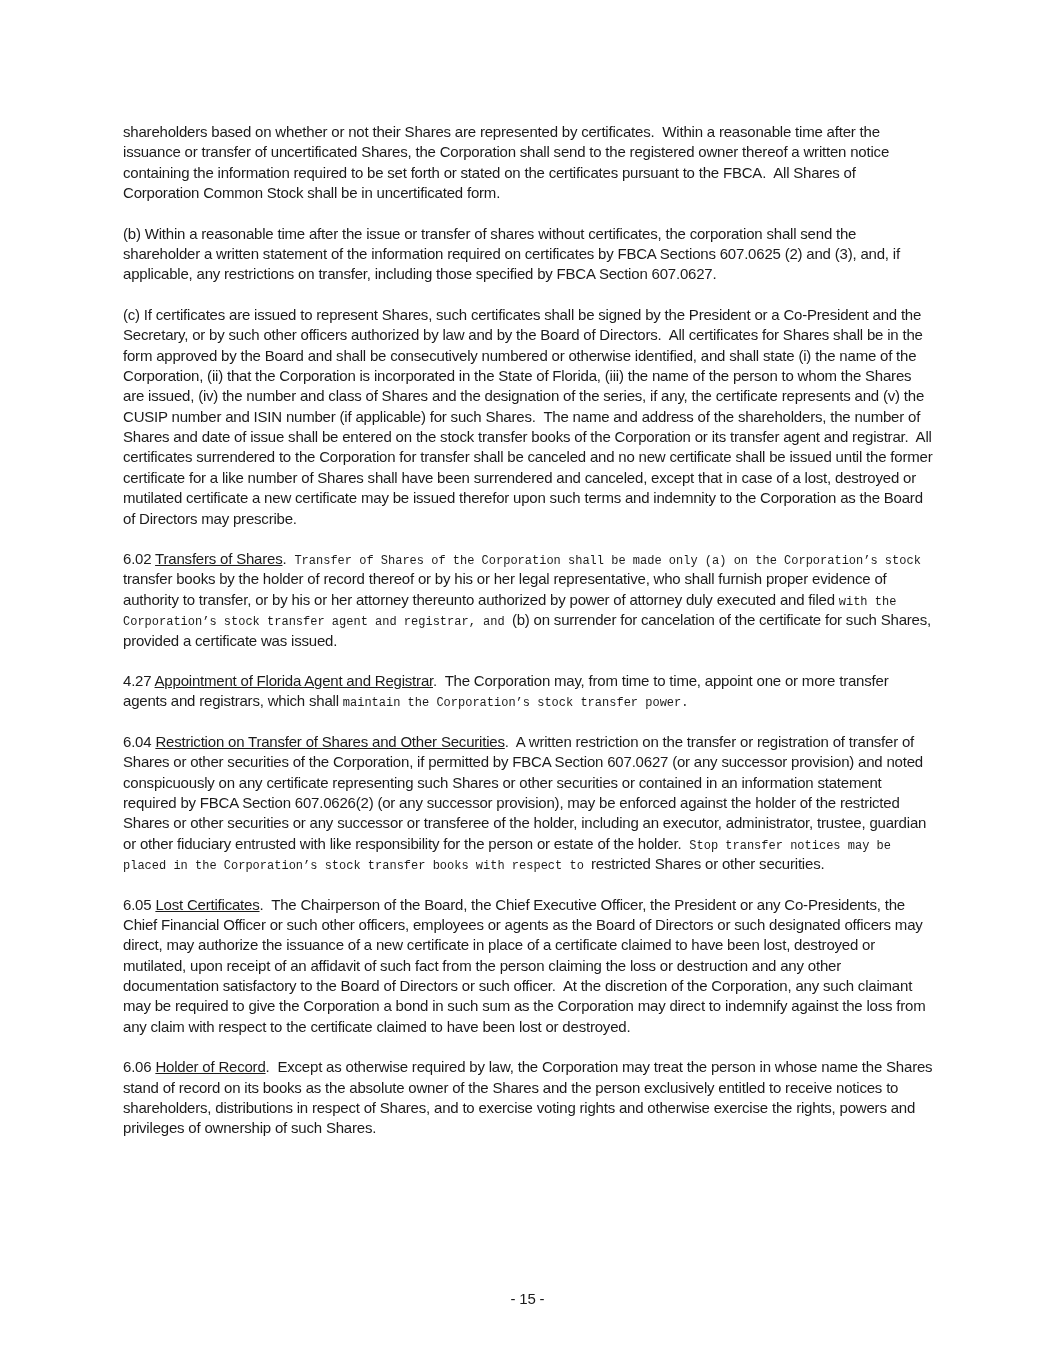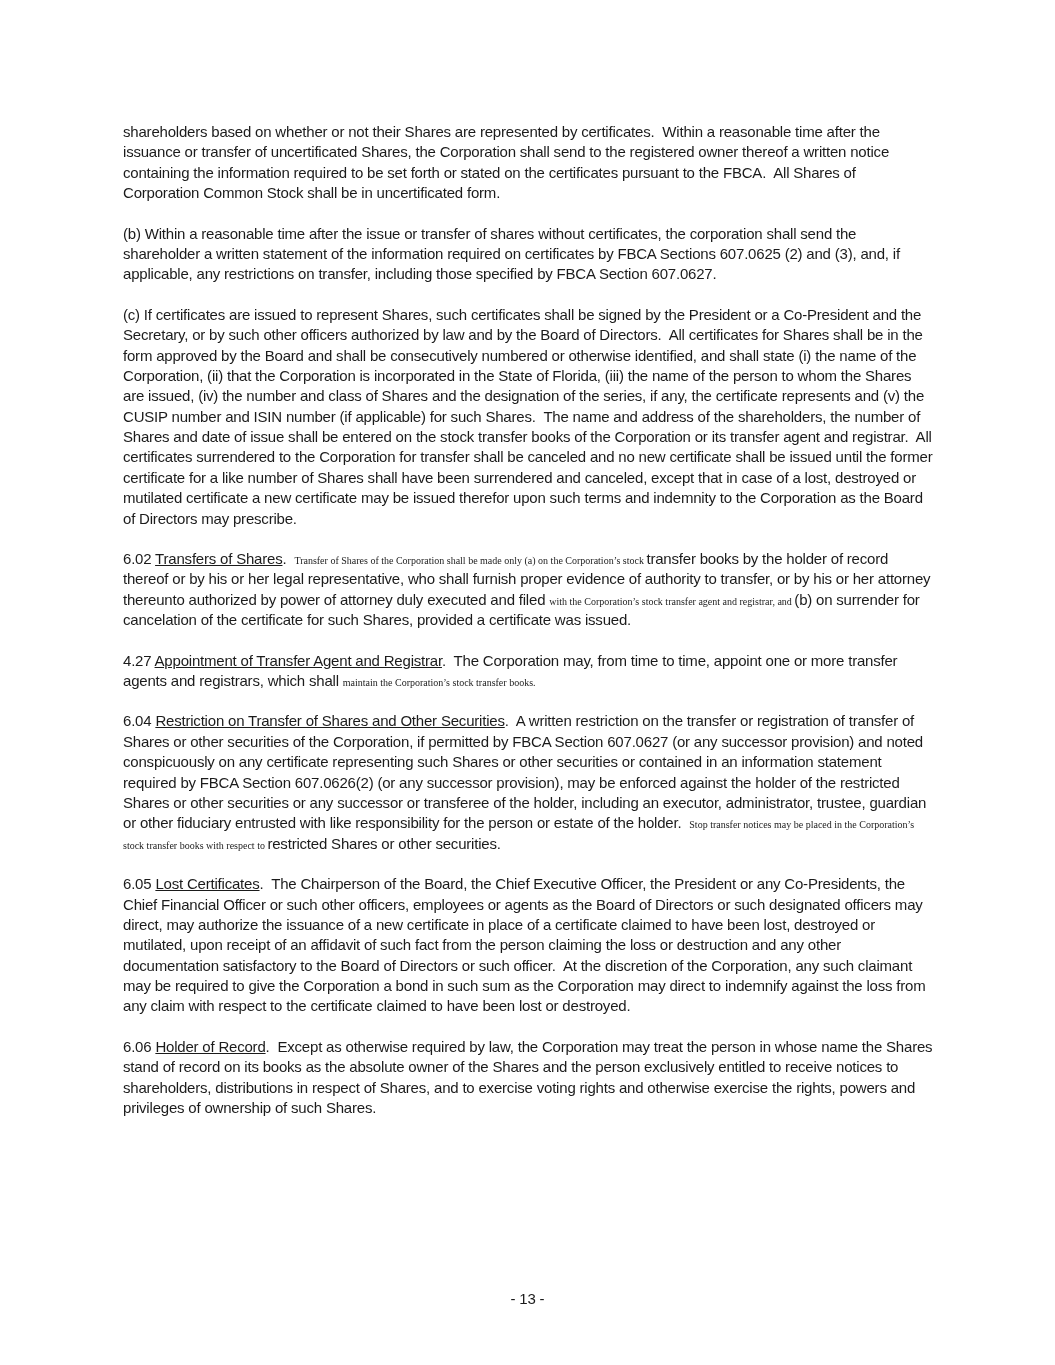--- a/index.html
+++ b/index.html
@@ -28,42 +28,42 @@
     line-height: 1.36;
     letter-spacing: -0.2px;
     white-space: pre-wrap;
     text-align: left;
   }
   .para .u {
     text-decoration: underline;
     text-align: center;
   }
   .para .serif {
-    font-family: Liberation Serif, serif;
+    font-family: Liberation Mono, monospace;
     letter-spacing: 0;
-    font-size: 10px;
+    font-size: 12px;
   }
   .footer {
     position: absolute;
     left: 0;
     right: 0;
     bottom: 58px;
     text-align: center;
     font-size: 15px;
     letter-spacing: -0.2px;
   }
 </style>
 </head>
 <body>
 
 <div class="page">
   <div class="content">
     <p class="para">shareholders based on whether or not their Shares are represented by certificates.  Within a reasonable time after the issuance or transfer of uncertificated Shares, the Corporation shall send to the registered owner thereof a written notice containing the information required to be set forth or stated on the certificates pursuant to the FBCA.  All Shares of Corporation Common Stock shall be in uncertificated form.</p>
     <p class="para">(b) Within a reasonable time after the issue or transfer of shares without certificates, the corporation shall send the shareholder a written statement of the information required on certificates by FBCA Sections 607.0625 (2) and (3), and, if applicable, any restrictions on transfer, including those specified by FBCA Section 607.0627.</p>
     <p class="para">(c) If certificates are issued to represent Shares, such certificates shall be signed by the President or a Co-President and the Secretary, or by such other officers authorized by law and by the Board of Directors.  All certificates for Shares shall be in the form approved by the Board and shall be consecutively numbered or otherwise identified, and shall state (i) the name of the Corporation, (ii) that the Corporation is incorporated in the State of Florida, (iii) the name of the person to whom the Shares are issued, (iv) the number and class of Shares and the designation of the series, if any, the certificate represents and (v) the CUSIP number and ISIN number (if applicable) for such Shares.  The name and address of the shareholders, the number of Shares and date of issue shall be entered on the stock transfer books of the Corporation or its transfer agent and registrar.  All certificates surrendered to the Corporation for transfer shall be canceled and no new certificate shall be issued until the former certificate for a like number of Shares shall have been surrendered and canceled, except that in case of a lost, destroyed or mutilated certificate a new certificate may be issued therefor upon such terms and indemnity to the Corporation as the Board of Directors may prescribe.</p>
     <p class="para"><span>6.02 </span><span class="u">Transfers of Shares</span><span>.  </span><span class="serif">Transfer of Shares of the Corporation shall be made only (a) on the Corporation’s stock </span><span>transfer books by the holder of record thereof or by his or her legal representative, who shall furnish proper evidence of authority to transfer, or by his or her attorney thereunto authorized by power of attorney duly executed and filed </span><span class="serif">with the Corporation’s stock transfer agent and registrar, and </span><span>(b) on surrender for cancelation of the certificate for such Shares, provided a certificate was issued.</span></p>
-    <p class="para"><span>4.27 </span><span class="u">Appointment of Transfer Agent and Registrar</span><span>.  The Corporation may, from time to time, appoint one or more transfer agents and registrars, which shall </span><span class="serif">maintain the Corporation’s stock transfer books.</span></p>
+    <p class="para"><span>4.27 </span><span class="u">Appointment of Florida Agent and Registrar</span><span>.  The Corporation may, from time to time, appoint one or more transfer agents and registrars, which shall </span><span class="serif">maintain the Corporation’s stock transfer power.</span></p>
     <p class="para"><span>6.04 </span><span class="u">Restriction on Transfer of Shares and Other Securities</span><span>.  A written restriction on the transfer or registration of transfer of Shares or other securities of the Corporation, if permitted by FBCA Section 607.0627 (or any successor provision) and noted conspicuously on any certificate representing such Shares or other securities or contained in an information statement required by FBCA Section 607.0626(2) (or any successor provision), may be enforced against the holder of the restricted Shares or other securities or any successor or transferee of the holder, including an executor, administrator, trustee, guardian or other fiduciary entrusted with like responsibility for the person or estate of the holder.  </span><span class="serif">Stop transfer notices may be placed in the Corporation’s stock transfer books with respect to </span><span>restricted Shares or other securities.</span></p>
     <p class="para"><span>6.05 </span><span class="u">Lost Certificates</span><span>.  The Chairperson of the Board, the Chief Executive Officer, the President or any Co-Presidents, the Chief Financial Officer or such other officers, employees or agents as the Board of Directors or such designated officers may direct, may authorize the issuance of a new certificate in place of a certificate claimed to have been lost, destroyed or mutilated, upon receipt of an affidavit of such fact from the person claiming the loss or destruction and any other documentation satisfactory to the Board of Directors or such officer.  At the discretion of the Corporation, any such claimant may be required to give the Corporation a bond in such sum as the Corporation may direct to indemnify against the loss from any claim with respect to the certificate claimed to have been lost or destroyed.</span></p>
     <p class="para"><span>6.06 </span><span class="u">Holder of Record</span><span>.  Except as otherwise required by law, the Corporation may treat the person in whose name the Shares stand of record on its books as the absolute owner of the Shares and the person exclusively entitled to receive notices to shareholders, distributions in respect of Shares, and to exercise voting rights and otherwise exercise the rights, powers and privileges of ownership of such Shares.</span></p>
   </div>
-  <div class="footer">- 13 -</div>
+  <div class="footer">- 15 -</div>
 </div>
 
 </body></html>

